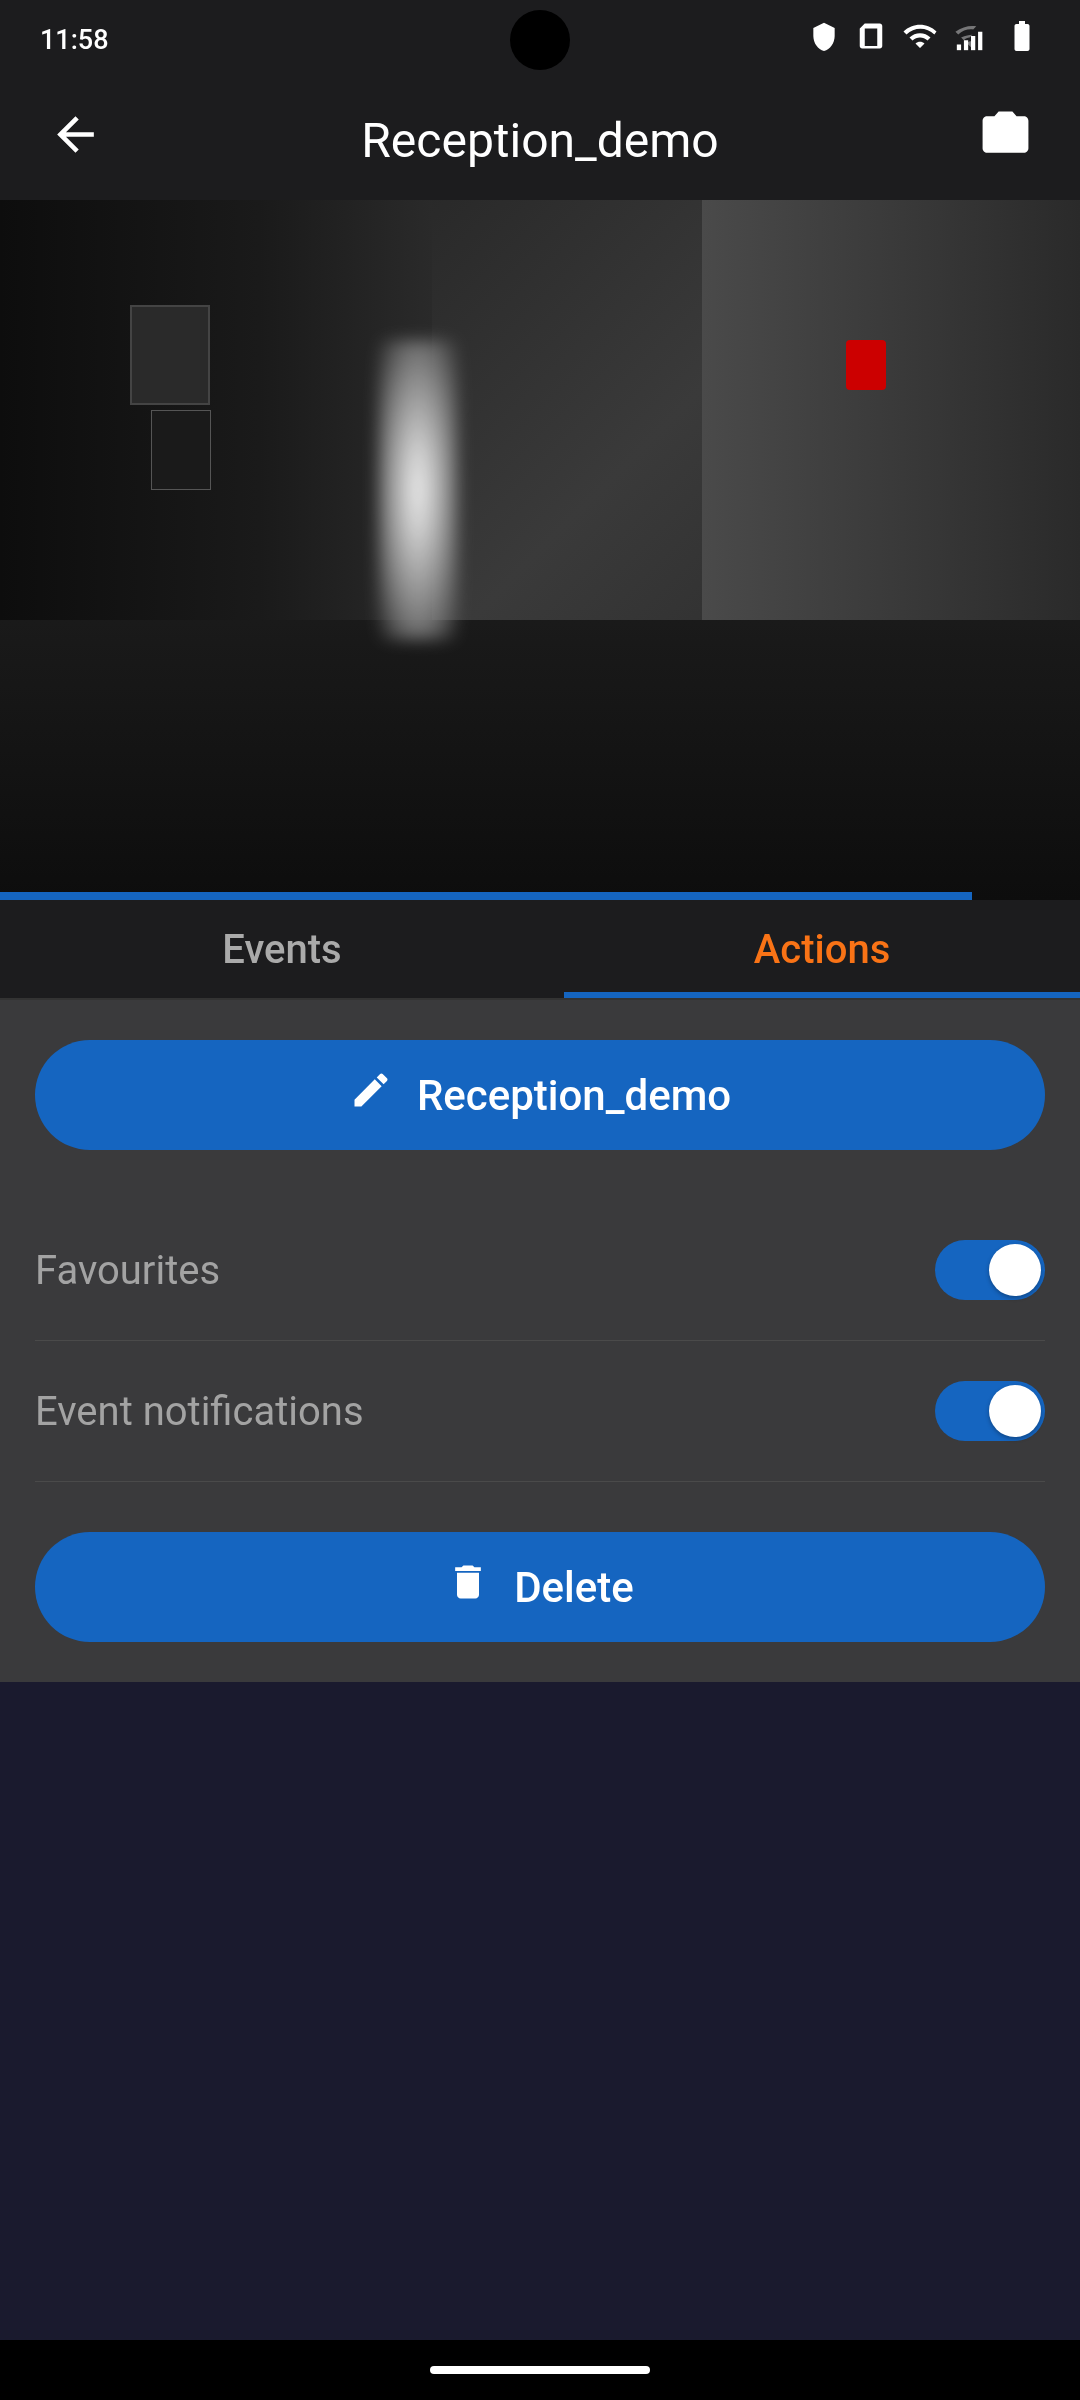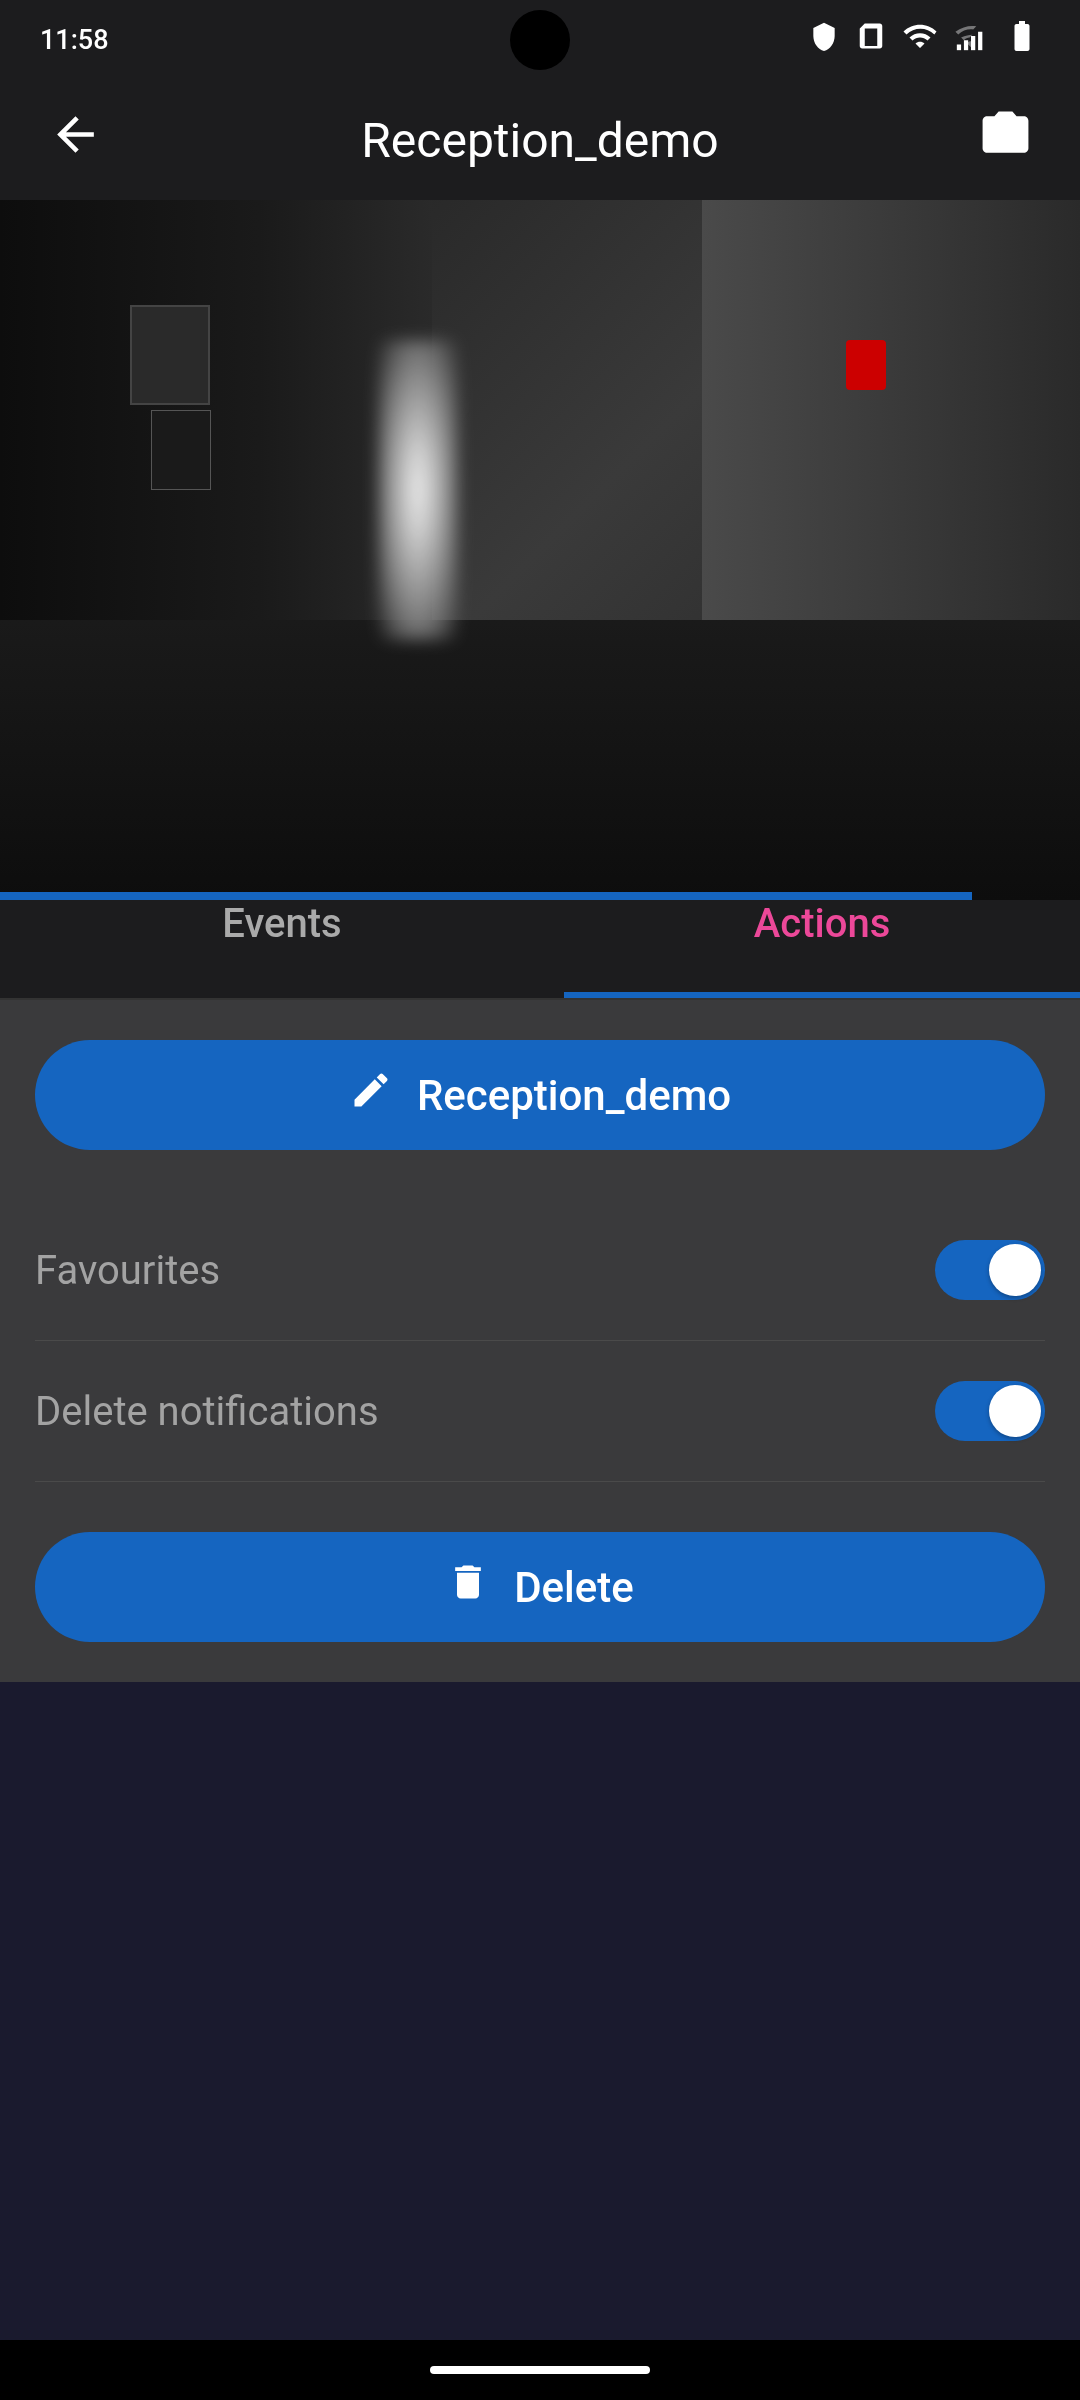--- a/index.html
+++ b/index.html
@@ -221,37 +221,38 @@
       width: 100%;
       height: 100px;
       background-color: #1c1c1e;
       display: flex;
       border-bottom: 2px solid #333;
     }
 
     .tab {
       flex: 1;
       display: flex;
+      align-items: center;
       justify-content: center;
       cursor: pointer;
       position: relative;
       margin-left: 24px;
     }
 
     .tab-label {
       font-size: 40px;
       font-weight: 500;
     }
 
     .tab-events .tab-label {
       color: #aaaaaa;
     }
 
     .tab-actions .tab-label {
-      color: #ec4899;
+      color: #f97316;
     }
 
     .tab-actions::after {
       content: '';
       position: absolute;
       bottom: 0;
       left: 0;
       width: 100%;
       height: 6px;
       background: #1565C0;
@@ -486,21 +487,21 @@
   </div>
 
   <div class="setting-row">
     <span class="setting-label">Favourites</span>
     <div class="toggle">
       <div class="toggle-thumb"></div>
     </div>
   </div>
 
   <div class="setting-row">
-    <span class="setting-label">Delete notifications</span>
+    <span class="setting-label">Event notifications</span>
     <div class="toggle">
       <div class="toggle-thumb"></div>
     </div>
   </div>
 
   <div class="delete-button">
     <span class="delete-icon svg-icon">
       <svg width="44" height="44" viewBox="0 0 24 24" fill="white">
         <path d="M6 19c0 1.1.9 2 2 2h8c1.1 0 2-.9 2-2V7H6v12zM19 4h-3.5l-1-1h-5l-1 1H5v2h14V4z"></path>
       </svg>

